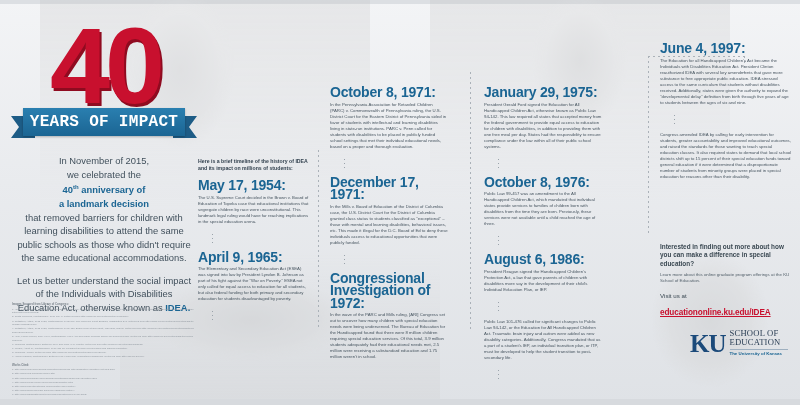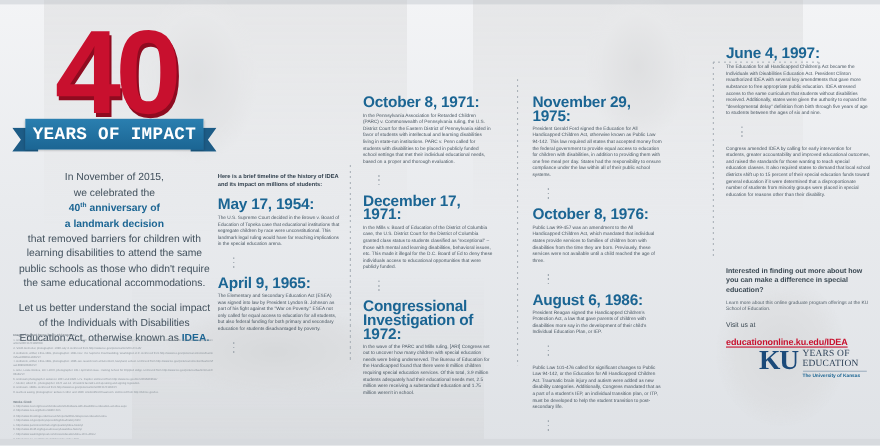--- a/index.html
+++ b/index.html
@@ -114,21 +114,21 @@
     background:repeating-linear-gradient(to right,#aab1b8 0 2px,transparent 2px 5px);}
 
   
   .cta{position:absolute;left:660px;top:243px;width:132px;}
   .cta h4{margin:0 0 4px 0;font-size:6.4px;line-height:8.4px;font-weight:bold;color:#3a4852;}
   .cta p{margin:0 0 7px 0;font-size:4.4px;line-height:6.2px;color:#55626c;}
   .cta .visit{font-size:6.2px;color:#3a4852;margin:0 0 2px 0;}
   .cta .url{font-size:8.2px;font-weight:bold;color:#c8102e;letter-spacing:-.1px;}
 
   
-  .ku{position:absolute;left:690px;top:316px;width:104px;height:40px;display:flex;align-items:flex-start;gap:4px;}
+  .ku{position:absolute;left:690px;top:316px;width:104px;height:40px;display:flex;align-items:flex-end;gap:4px;}
   .ku .mark{font-family:"Liberation Serif",serif;font-weight:bold;font-size:25px;line-height:24px;color:#1b4a7a;letter-spacing:-1px;}
   .ku .txt{padding-top:1px;}
   .ku .t1{font-family:"Liberation Serif",serif;font-size:8.6px;line-height:9.4px;color:#2b3f55;letter-spacing:.2px;}
   .ku .t2{font-size:4.4px;font-weight:bold;color:#1b6593;margin-top:1.5px;}
   .ku .rule{width:58px;height:1px;background:#9fb0c0;margin:1px 0;}
 </style>
 </head>
 <body>
 
 <div class="poster">
@@ -230,21 +230,21 @@
         <i></i>
       </div>
     <div class="ev">
       <h3>Congressional Investigation of 1972:</h3>
       <p>In the wave of the PARC and Mills ruling, [ARI] Congress set out to uncover how many children with special education needs were being underserved. The Bureau of Education for the Handicapped found that there were 8 million children requiring special education services. Of this total, 3.9 million students adequately had their educational needs met, 2.5 million were receiving a substandard education and 1.75 million weren't in school.</p>
     </div>
   </div>
 
   <div class="col" id="col4">
     <div class="ev">
-      <h3>November 29, 1975:</h3>
+      <h3>January 29, 1975:</h3>
       <p>President Gerald Ford signed the Education for All Handicapped Children Act, otherwise known as Public Law 94-142. This law required all states that accepted money from the federal government to provide equal access to education for children with disabilities, in addition to providing them with one free meal per day. States had the responsibility to ensure compliance under the law within all of their public school systems.</p>
     </div>
     <div class="dots">
         <i></i>
       </div>
     <div class="ev">
       <h3>October 8, 1976:</h3>
       <p>Public Law 99-457 was an amendment to the All Handicapped Children Act, which mandated that individual states provide services to families of children born with disabilities from the time they are born. Previously, these services were not available until a child reached the age of three.</p>
     </div>
     <div class="dots">
@@ -281,21 +281,21 @@
   <div class="cta">
     <h4>Interested in finding out more about how you can make a difference in special education?</h4>
     <p>Learn more about this online graduate program offerings at the KU School of Education.</p>
     <div class="visit">Visit us at</div>
     <a class="url" href="#">educationonline.ku.edu/IDEA</a>
   </div>
 
   <div class="ku">
     <div class="mark">KU</div>
     <div class="txt">
-      <div class="t1">YEARS OF</div>
+      <div class="t1">SCHOOL OF</div>
       <div class="t1">EDUCATION</div>
       <div class="rule"></div>
       <div class="t2">The University of Kansas</div>
     </div>
   </div>
 
   <div class="edge-bottom"></div>
 </div>
 
 </body></html>

